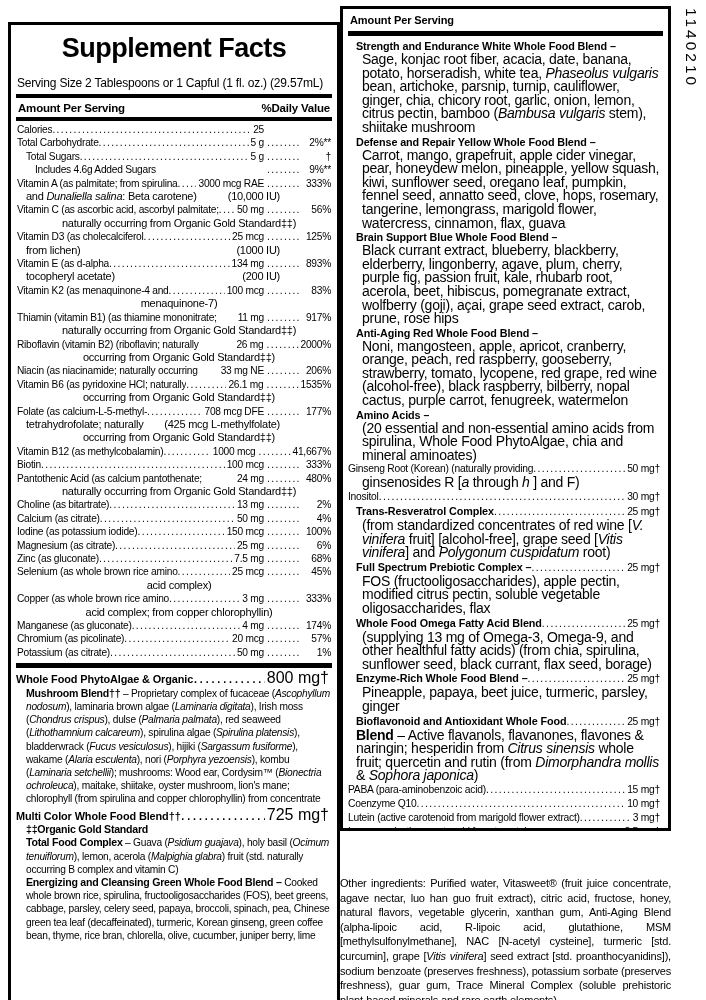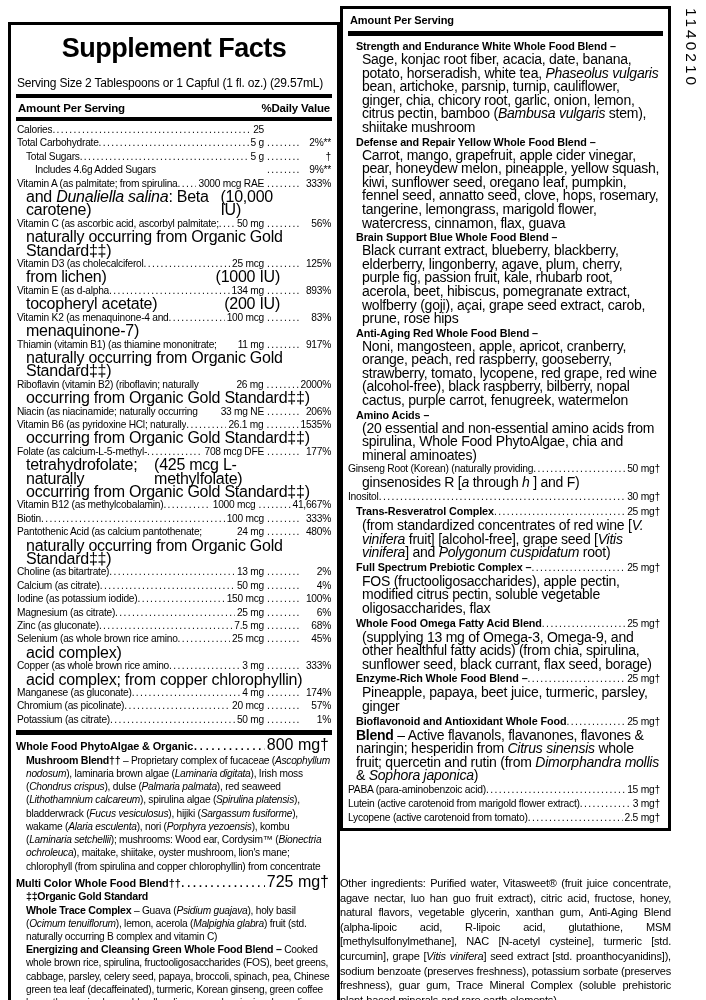--- a/index.html
+++ b/index.html
@@ -22,21 +22,21 @@
   
   .nrow{display:flex;align-items:baseline;font-size:10.2px;letter-spacing:-0.25px;
         line-height:13.4px;padding:0 1px;}
   .nm{white-space:nowrap;flex:0 1 auto;min-width:0;overflow:hidden;}
   .l1{flex:1 1 6px;overflow:hidden;white-space:nowrap;min-width:4px;}
   .l1::after,.l2::after{content:"......................................................................................";letter-spacing:1.4px;}
   .l1.nodots::after,.l2.nodots::after{content:"";}
   .amt{white-space:nowrap;padding:0 3px 0 2px;flex:0 0 auto;}
   .l2{flex:0 0 34px;overflow:hidden;white-space:nowrap;}
   .dv{flex:0 0 auto;min-width:30px;text-align:right;white-space:nowrap;}
-  .nsub{display:flex;font-size:16px;letter-spacing:-0.25px;line-height:13.4px;padding-left:10px;}
+  .nsub{display:flex;font-size:11px;letter-spacing:-0.25px;line-height:13.4px;padding-left:10px;justify-content:center;}
   .sm{margin-left:auto;margin-right:52px;}
   .ind1{padding-left:10px;}
   .ind2{padding-left:19px;}
   
   .bhead{display:flex;align-items:baseline;line-height:13.6px;margin-top:2px;}
   .bh{font-weight:bold;font-size:10.9px;letter-spacing:-0.1px;white-space:nowrap;}
   .bpara{font-size:10.2px;line-height:13.2px;letter-spacing:-0.25px;padding-left:10px;}
   .bpara b{font-size:10.6px;}
   
   .ehead{display:flex;align-items:baseline;padding-left:8px;font-size:10.3px;
@@ -303,21 +303,21 @@
         <span class="l1"></span>
         <span class="amt">800 mg†</span>
       </div>
       <div class="bpara"><b>Mushroom Blend††</b> – Proprietary complex of fucaceae (<i>Ascophyllum nodosum</i>), laminaria brown algae (<i>Laminaria digitata</i>), Irish moss (<i>Chondrus crispus</i>), dulse (<i>Palmaria palmata</i>), red seaweed (<i>Lithothamnium calcareum</i>), spirulina algae (<i>Spirulina platensis</i>), bladderwrack (<i>Fucus vesiculosus</i>), hijiki (<i>Sargassum fusiforme</i>), wakame (<i>Alaria esculenta</i>), nori (<i>Porphyra yezoensis</i>), kombu (<i>Laminaria setchellii</i>); mushrooms: Wood ear, Cordysim™ (<i>Bionectria ochroleuca</i>), maitake, shiitake, oyster mushroom, lion's mane; chlorophyll (from spirulina and copper chlorophyllin) from concentrate</div>
       <div class="bhead">
         <span class="bh">Multi Color Whole Food Blend††</span>
         <span class="l1"></span>
         <span class="amt">725 mg†</span>
       </div>
       <div class="bpara"><b>‡‡Organic Gold Standard</b></div>
-      <div class="bpara"><b>Whole Trace Complex</b> – Guava (<i>Psidium guajava</i>), holy basil (<i>Ocimum tenuiflorum</i>), lemon, acerola (<i>Malpighia glabra</i>) fruit (std. naturally occurring B complex and vitamin C)</div>
+      <div class="bpara"><b>Total Food Complex</b> – Guava (<i>Psidium guajava</i>), holy basil (<i>Ocimum tenuiflorum</i>), lemon, acerola (<i>Malpighia glabra</i>) fruit (std. naturally occurring B complex and vitamin C)</div>
       <div class="bpara"><b>Energizing and Cleansing Green Whole Food Blend –</b> Cooked whole brown rice, spirulina, fructooligosaccharides (FOS), beet greens, cabbage, parsley, celery seed, papaya, broccoli, spinach, pea, Chinese green tea leaf (decaffeinated), turmeric, Korean ginseng, green coffee bean, thyme, rice bran, chlorella, olive, cucumber, juniper berry, lime</div>
     </div>
 </div>
 
 <div class="box" id="rightbox">
   <div class="rhdr">Amount Per Serving</div>
   <div class="bar5"></div>
   <div style="margin-top:3px;">
       <div class="ehead">
         <span class="eh b">Strength and Endurance White Whole Food Blend –</span>
@@ -379,20 +379,25 @@
         <span class="l1"></span>
         <span class="amt">25 mg†</span>
       </div>
       <div class="ebody bflush"><b>Blend</b> – Active flavanols, flavanones, flavones &amp; naringin; hesperidin from <i>Citrus sinensis</i> whole fruit; quercetin and rutin (from <i>Dimorphandra mollis</i> &amp; <i>Sophora japonica</i>)</div>
       <div class="ehead flush">
         <span class="eh">PABA (para-aminobenzoic acid)</span>
         <span class="l1"></span>
         <span class="amt">15 mg†</span>
       </div>
       <div class="ehead flush">
+        <span class="eh">Coenzyme Q10</span>
+        <span class="l1"></span>
+        <span class="amt">10 mg†</span>
+      </div>
+      <div class="ehead flush">
         <span class="eh">Lutein (active carotenoid from marigold flower extract)</span>
         <span class="l1"></span>
         <span class="amt">3 mg†</span>
       </div>
       <div class="ehead flush">
         <span class="eh">Lycopene (active carotenoid from tomato)</span>
         <span class="l1"></span>
         <span class="amt">2.5 mg†</span>
       </div>
     </div>

